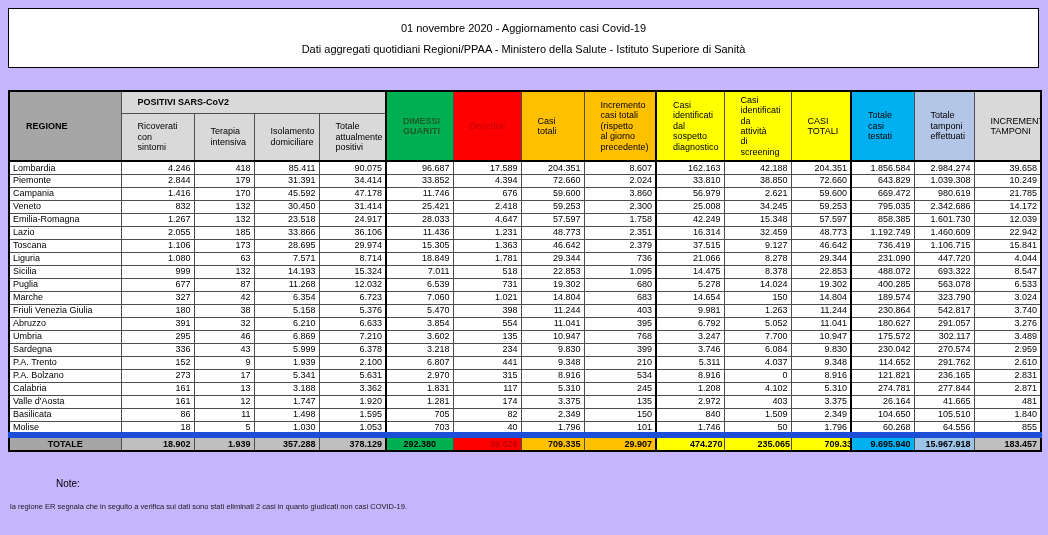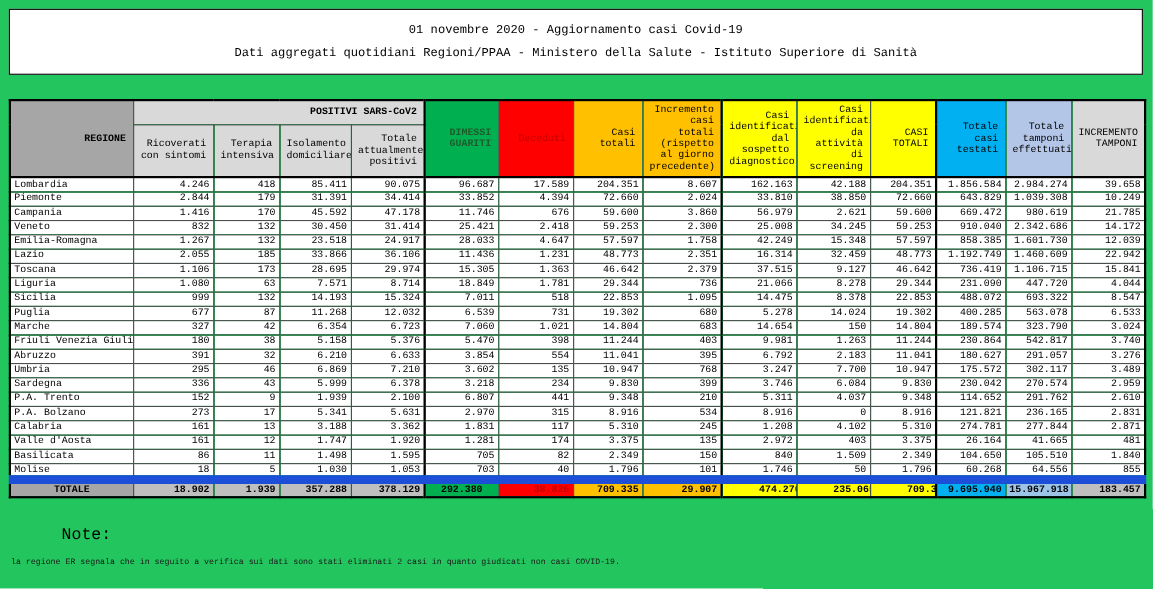--- a/index.html
+++ b/index.html
@@ -1,22 +1,22 @@
 <!DOCTYPE html>
 <html><head>
 <meta charset="utf-8">
 <style>
   * { box-sizing: border-box; }
   html, body { margin: 0; padding: 0; background: #ffffff; }
   .page {
     position: relative;
     width: 1048px;
     height: 535px;
-    background: #22c55e;
-    font-family: Liberation Mono, monospace;
+    background: #c4b5fd;
+    font-family: Liberation Sans, sans-serif;
     color: #000;
   }
   .title-box {
     position: absolute;
     left: 8px; top: 8px;
     width: 1031px;
     border: 1px solid #000;
     text-align: center;
     padding: 4px 0 12px 0;
     background: #fff;
@@ -31,53 +31,53 @@
     table-layout: fixed;
     border: 2px solid #000;
   }
   th, td {
     border: 1px solid #4d4d4d;
     font-size: 9px;
     line-height: 1.15;
     padding: 0 3px;
     overflow: hidden;
   }
-  thead th { text-align: right; vertical-align: middle; font-weight: normal; padding: 1px 6px; }
+  thead th { text-align: left; vertical-align: middle; font-weight: normal; padding: 1px 16px; }
   thead { border-bottom: 2px solid #000; }
   tr.group-row { height: 22px; }
   tr.sub-row { height: 48px; }
 
   .h-gray   { background: #A6A6A6; font-weight: bold; }
   .h-light  { background: #D9D9D9; }
   .h-green  { background: #00B050; color: #1d5c2a; font-weight: bold; }
   .h-red    { background: #FF0000; color: #C00000; }
   .h-orange { background: #FFC000; }
   .h-yellow { background: #FFFF00; }
   .h-cyan   { background: #00B0F0; }
   .h-blue   { background: #B4C6E7; }
 
   tr.data { height: 13px; }
   td.region { text-align: left; white-space: nowrap; background: #fff; }
   td.num { text-align: right; white-space: nowrap; background: #fff; font-size: 9px; }
 
   .bl2 { border-left: 2px solid #000; }
 
-  tr.total { height: 16px; border-top: 8px solid #1d4ed8; }
+  tr.total { height: 16px; border-top: 6px solid #1d4ed8; }
   tr.total td { font-weight: bold; }
   td.t-label  { background: #A6A6A6; text-align: center; }
   td.t-gray   { background: #BFBFBF; text-align: right; }
   td.t-green  { background: #00B050; text-align: center; margin-top: 20px; }
   td.t-red    { background: #FF0000; color: #C00000; text-align: right; }
   td.t-orange { background: #FFC000; text-align: right; }
   td.t-yellow { background: #FFFF00; text-align: right; padding-left: 33px; }
   td.t-cyan   { background: #00B0F0; text-align: right; }
   td.t-blue   { background: #9DC3E6; text-align: right; }
 
   .notes { position: absolute; left: 10px; top: 478px; }
-  .notes-heading { font-size: 15px; padding-left: 46px; }
+  .notes-heading { font-size: 10px; padding-left: 46px; }
   .notes-text { font-size: 7.5px; margin-top: 13px; color: #1a1a1a; text-align: center; }
 </style>
 </head>
 <body>
 
 <div class="page">
 
   <div class="title-box">
     <div class="title-line">01 novembre 2020 - Aggiornamento casi Covid-19</div>
     <div class="title-line">Dati aggregati quotidiani Regioni/PPAA - Ministero della Salute - Istituto Superiore di Sanità</div>
@@ -181,21 +181,21 @@
           <td class="num">132</td>
           <td class="num">30.450</td>
           <td class="num">31.414</td>
           <td class="num bl2">25.421</td>
           <td class="num">2.418</td>
           <td class="num">59.253</td>
           <td class="num">2.300</td>
           <td class="num bl2">25.008</td>
           <td class="num">34.245</td>
           <td class="num">59.253</td>
-          <td class="num bl2">910.040</td>
+          <td class="num bl2">795.035</td>
           <td class="num">2.342.686</td>
           <td class="num">14.172</td>
         </tr>
         <tr class="data">
           <td class="region">Emilia-Romagna</td>
           <td class="num">1.267</td>
           <td class="num">132</td>
           <td class="num">23.518</td>
           <td class="num">24.917</td>
           <td class="num bl2">28.033</td>
@@ -332,21 +332,21 @@
           <td class="region">Abruzzo</td>
           <td class="num">391</td>
           <td class="num">32</td>
           <td class="num">6.210</td>
           <td class="num">6.633</td>
           <td class="num bl2">3.854</td>
           <td class="num">554</td>
           <td class="num">11.041</td>
           <td class="num">395</td>
           <td class="num bl2">6.792</td>
-          <td class="num">2.183</td>
+          <td class="num">5.052</td>
           <td class="num">11.041</td>
           <td class="num bl2">180.627</td>
           <td class="num">291.057</td>
           <td class="num">3.276</td>
         </tr>
         <tr class="data">
           <td class="region">Umbria</td>
           <td class="num">295</td>
           <td class="num">46</td>
           <td class="num">6.869</td>

